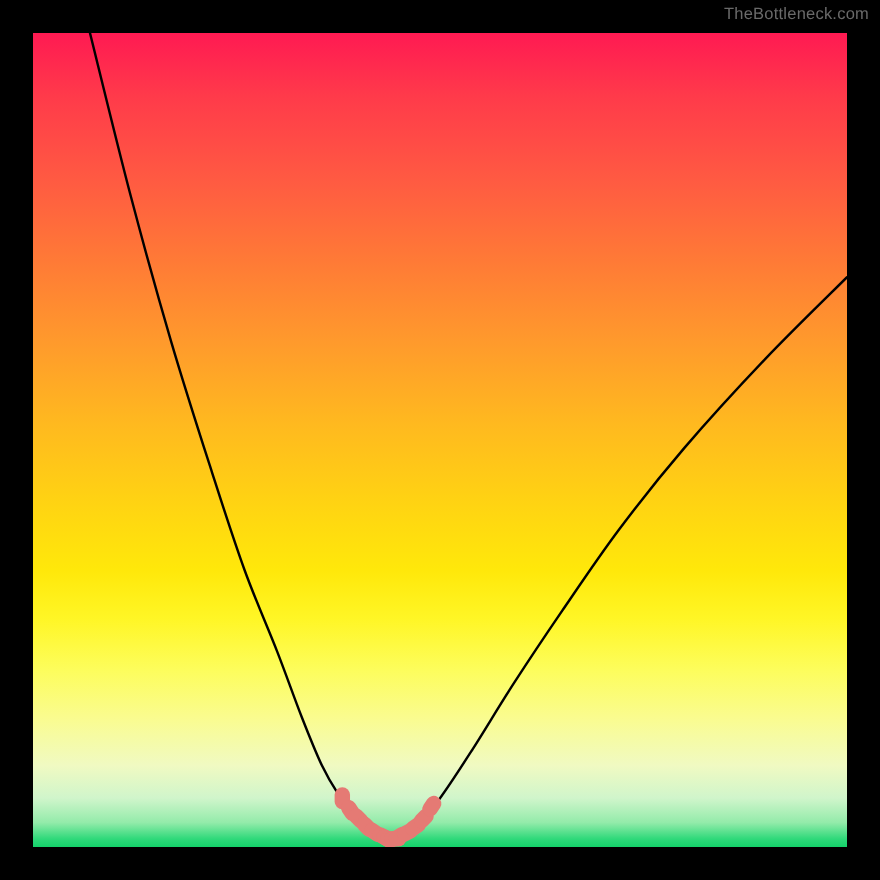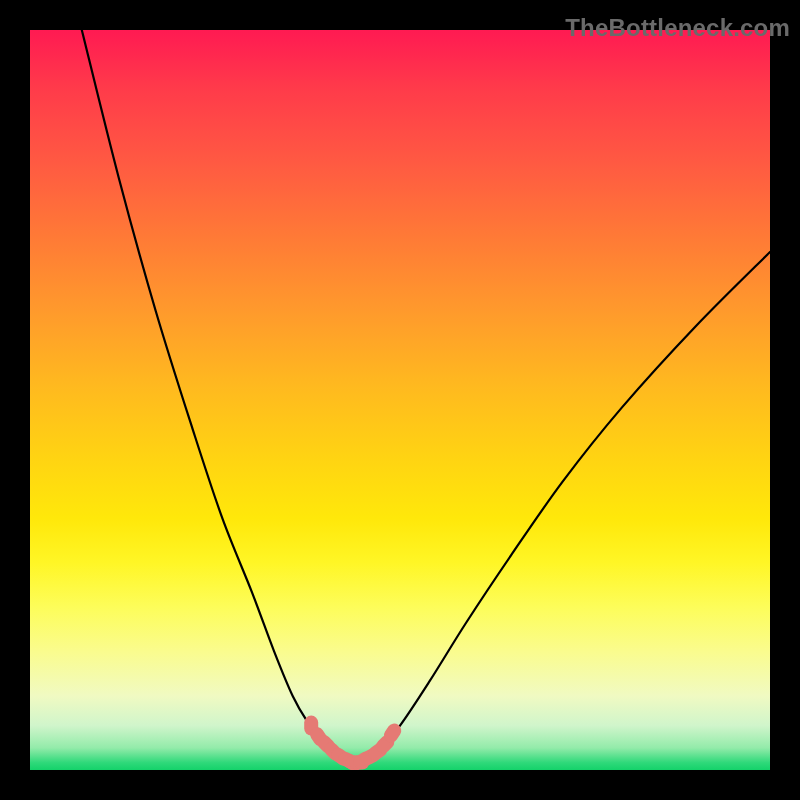--- a/index.html
+++ b/index.html
@@ -54,25 +54,25 @@
   }
   svg.curves {
     position: absolute;
     left: 0;
     top: 0;
     width: 100%;
     height: 100%;
   }
   .watermark {
     position: absolute;
-    top: 14px;
+    top: 4px;
     right: 10px;
     color: #6a6a6a;
-    font-size: 24px;
-    font-weight: 700;
+    font-size: 15px;
+    font-weight: 400;
     letter-spacing: 0.2px;
     z-index: 10;
   }
 </style>
 </head>
 <body>
 
 <div class="frame">
   <div class="watermark">TheBottleneck.com</div>
 

